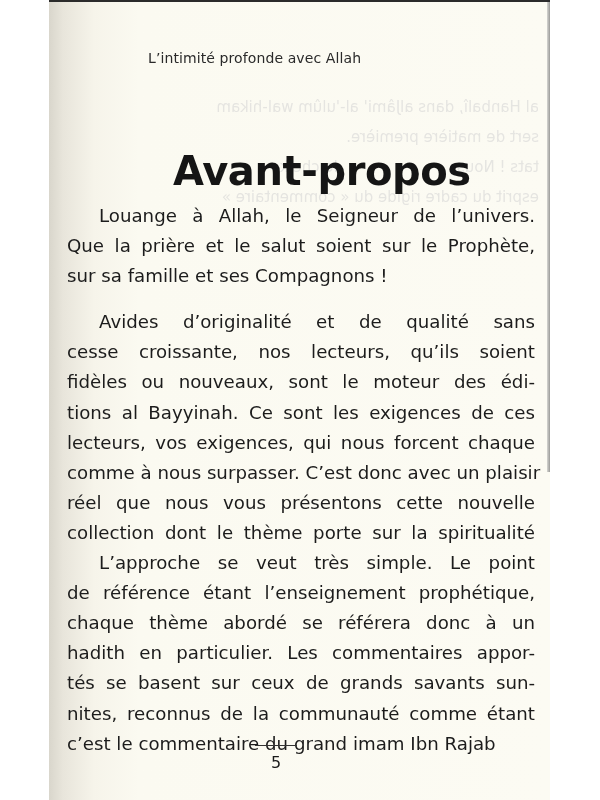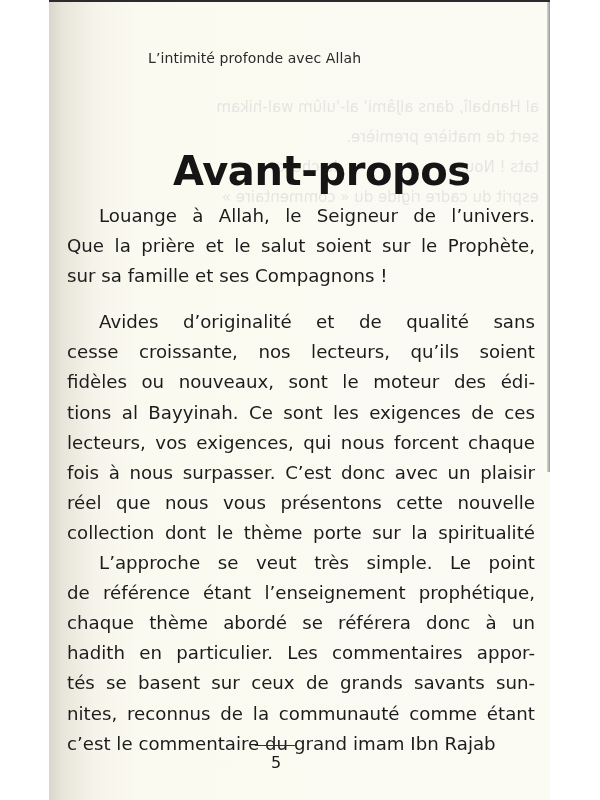--- a/index.html
+++ b/index.html
@@ -99,21 +99,21 @@
       <span class="line" style="padding-left:32px;">Louange à Allah, le Seigneur de l’univers.</span>
       <span class="line">Que la prière et le salut soient sur le Prophète,</span>
       <span class="line last">sur sa famille et ses Compagnons !</span>
     </div>
     <div>
       <span class="line" style="padding-left:32px;">Avides d’originalité et de qualité sans</span>
       <span class="line">cesse croissante, nos lecteurs, qu’ils soient</span>
       <span class="line">fidèles ou nouveaux, sont le moteur des édi-</span>
       <span class="line">tions al Bayyinah. Ce sont les exigences de ces</span>
       <span class="line">lecteurs, vos exigences, qui nous forcent chaque</span>
-      <span class="line">fois à nous surpasser. C’est donc avec un plaisir</span>
+      <span class="line">comme à nous surpasser. C’est donc avec un plaisir</span>
       <span class="line">réel que nous vous présentons cette nouvelle</span>
       <span class="line">collection dont le thème porte sur la spiritualité</span>
     </div>
     <div>
       <span class="line" style="padding-left:32px;">L’approche se veut très simple. Le point</span>
       <span class="line">de référence étant l’enseignement prophétique,</span>
       <span class="line">chaque thème abordé se référera donc à un</span>
       <span class="line">hadith en particulier. Les commentaires appor-</span>
       <span class="line">tés se basent sur ceux de grands savants sun-</span>
       <span class="line">nites, reconnus de la communauté comme étant</span>

